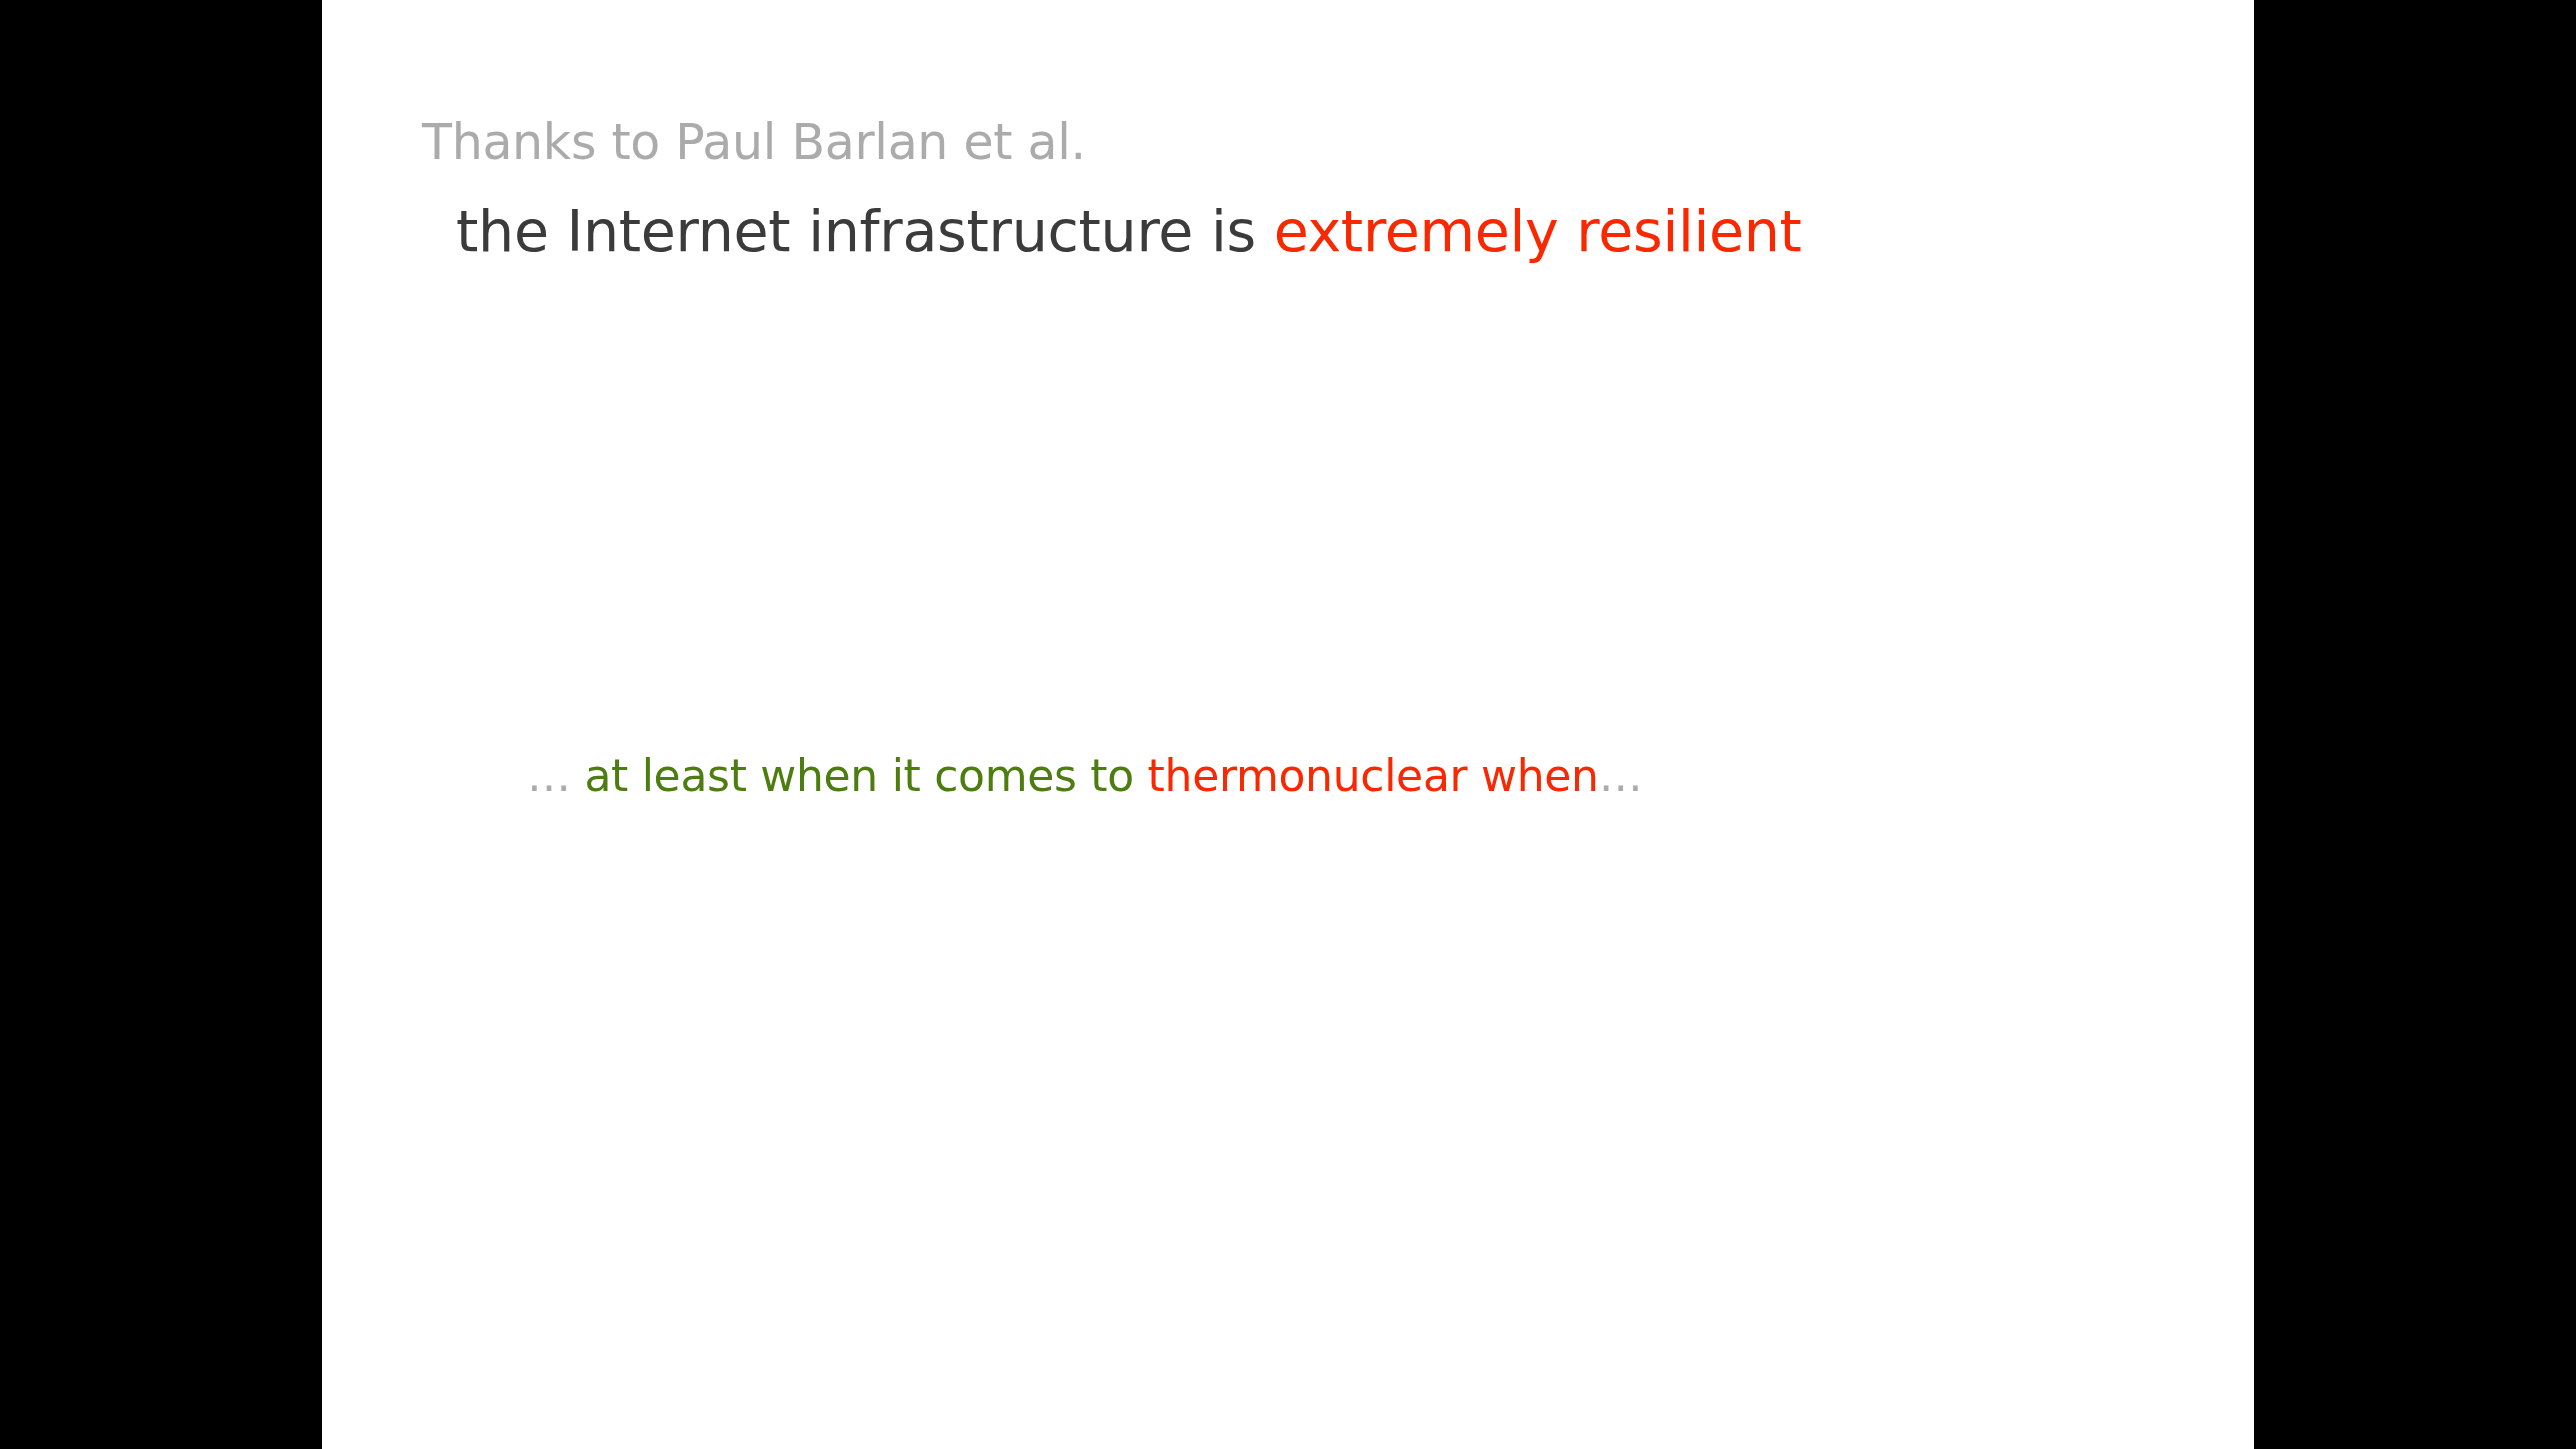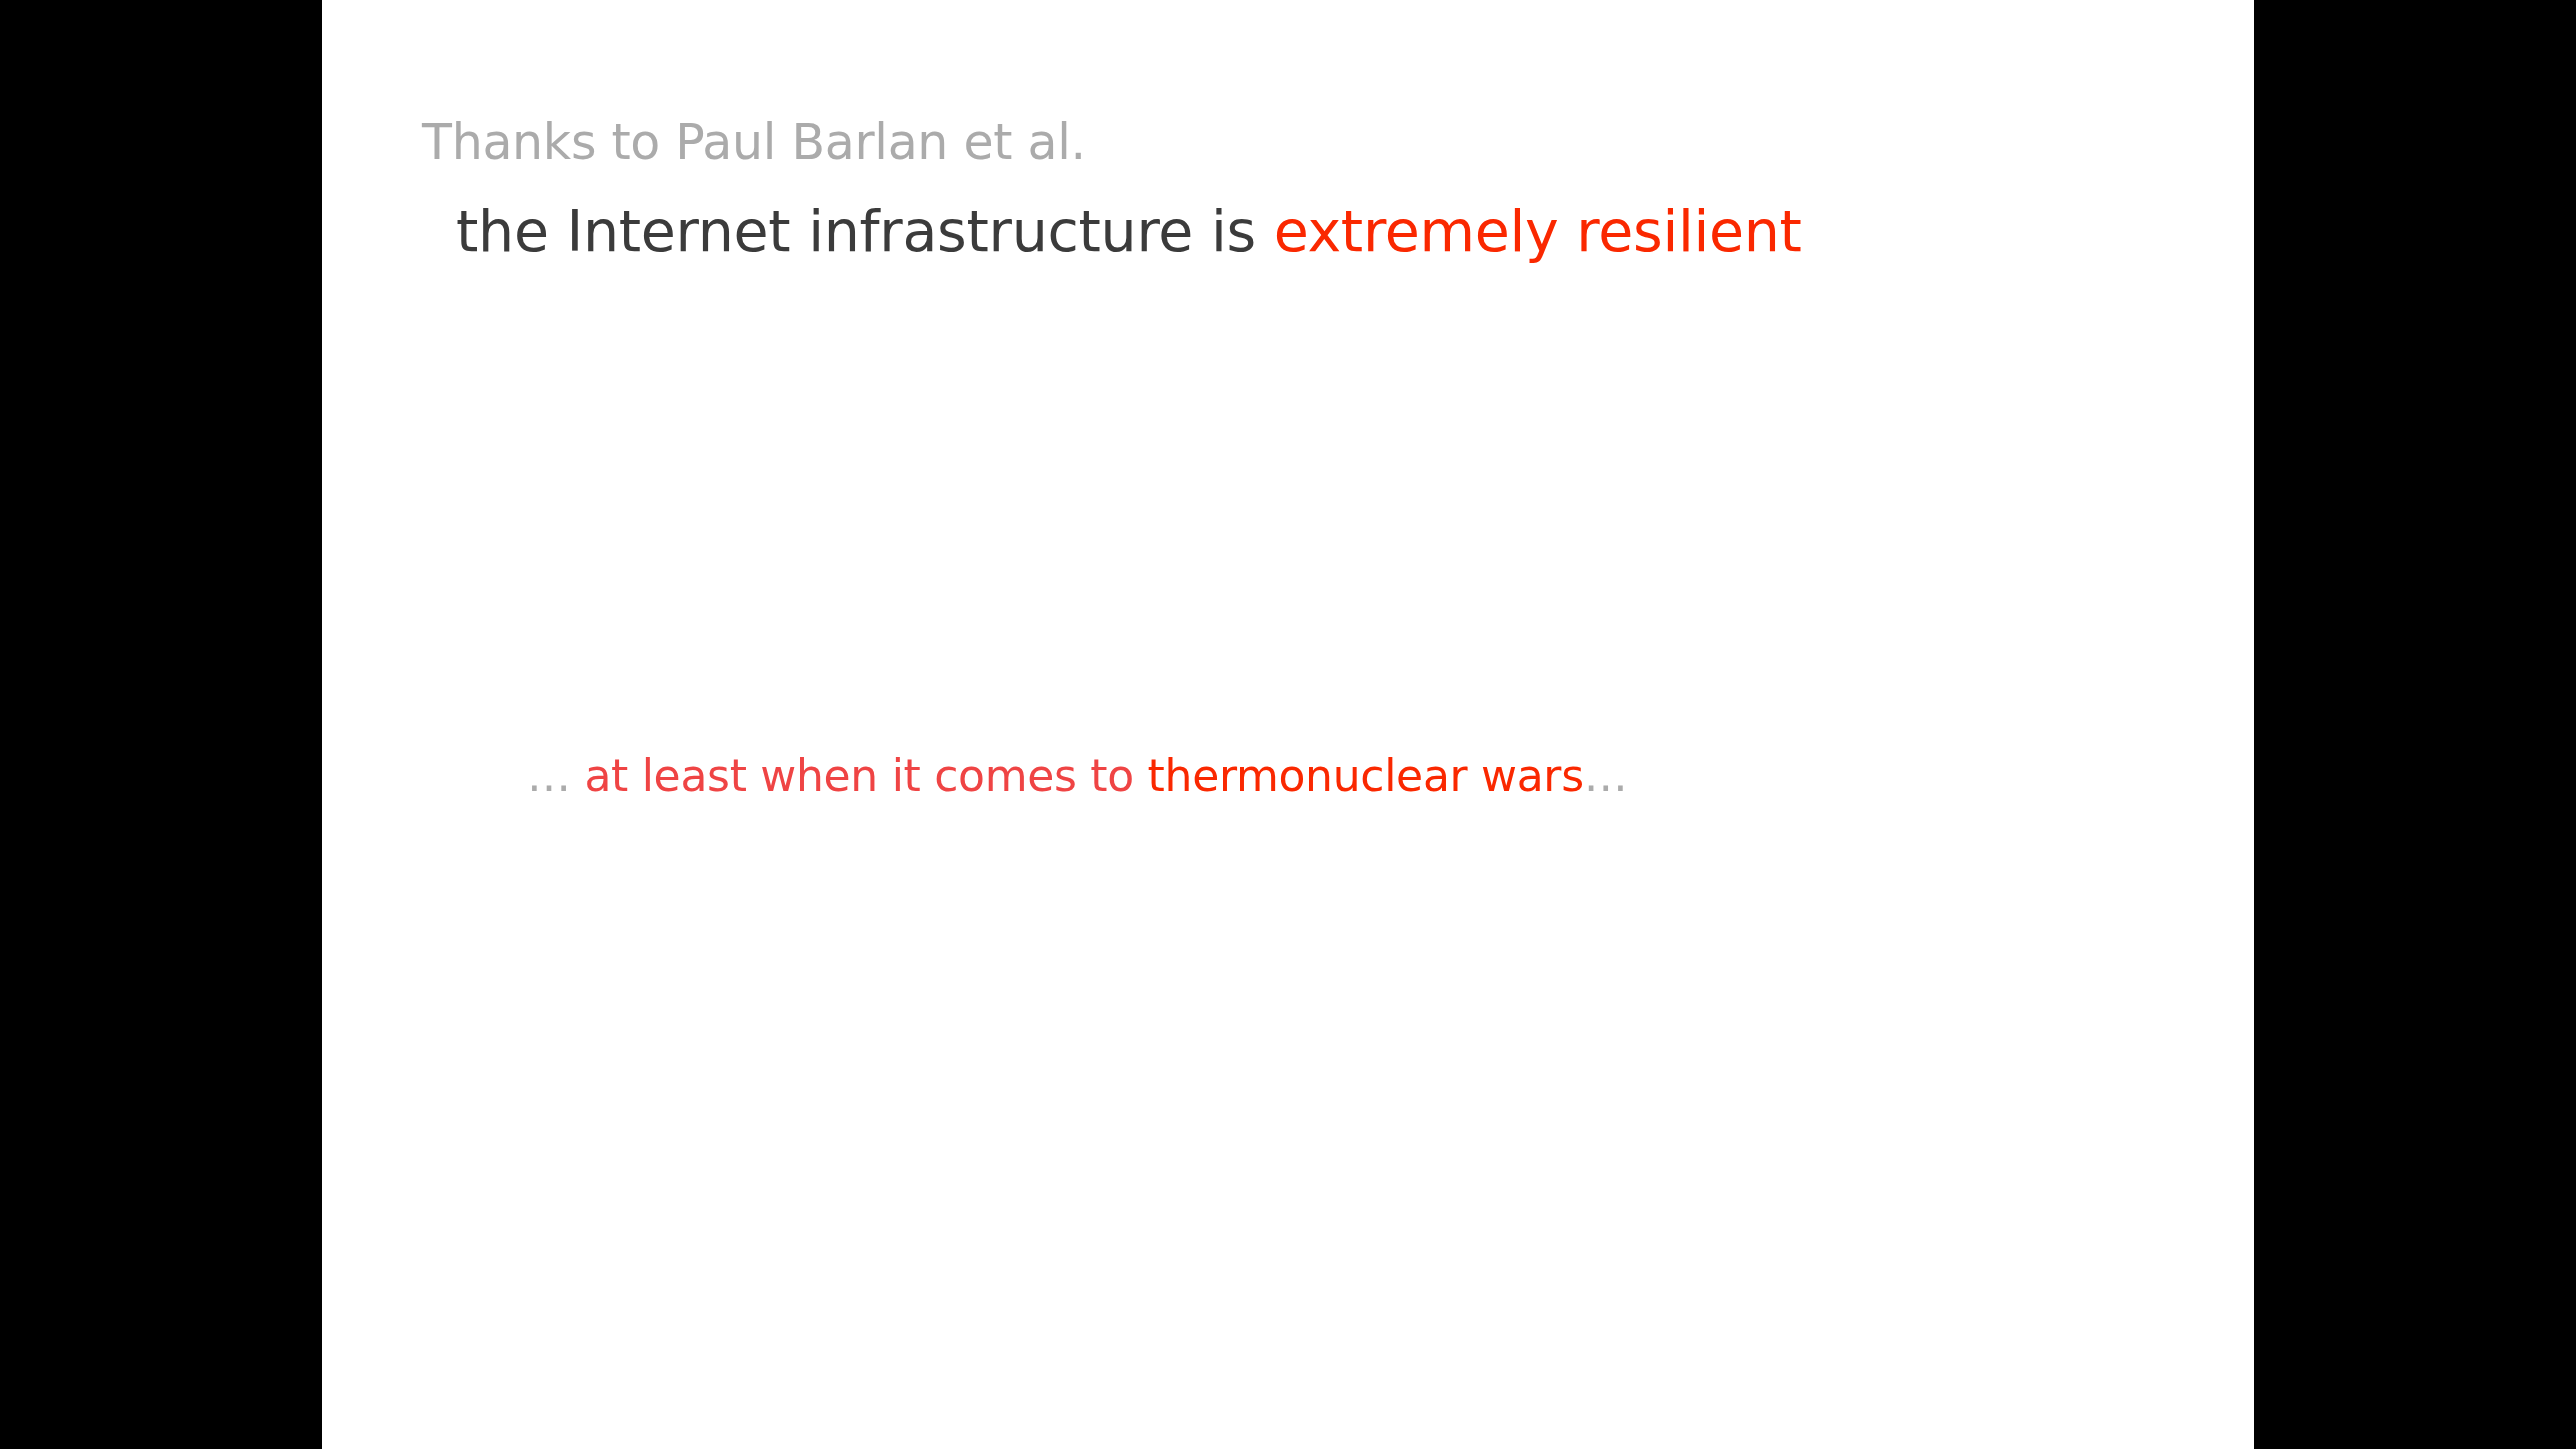--- a/index.html
+++ b/index.html
@@ -72,21 +72,21 @@
     left: 205px;
     top: 749px;
     font-size: 44px;
     line-height: 53px;
     color: #1D1D1D;
   }
 
   .emph-red    { color: #FA2800; }
   .muted-gray  { color: #ABABAB; }
   .body-dark   { color: #3B3B3B; }
-  .body-black  { color: #ef4444; }
+  .body-black  { color: #4d7c0f; }
 </style>
 </head>
 <body>
 
 <div id="slide-root">
 
   <div class="letterbox" id="letterbox-left"></div>
 
   <div class="letterbox" id="letterbox-right"></div>
 
@@ -94,18 +94,18 @@
 
     <div class="slide-line" id="line-credit">
       <span class="muted-gray">Thanks to Paul Barlan et al.</span>
     </div>
 
     <div class="slide-line" id="line-headline">
       <span class="body-dark">the Internet infrastructure is </span><span class="emph-red">extremely resilient</span>
     </div>
 
     <div class="slide-line" id="line-caveat">
-      <span class="muted-gray">… </span><span class="body-black">at least when it comes to </span><span class="emph-red">thermonuclear wars</span><span class="muted-gray">…</span>
+      <span class="muted-gray">… </span><span class="body-black">at least when it comes to </span><span class="emph-red">thermonuclear when</span><span class="muted-gray">…</span>
     </div>
 
   </div>
 </div>
 
 
 </body></html>

